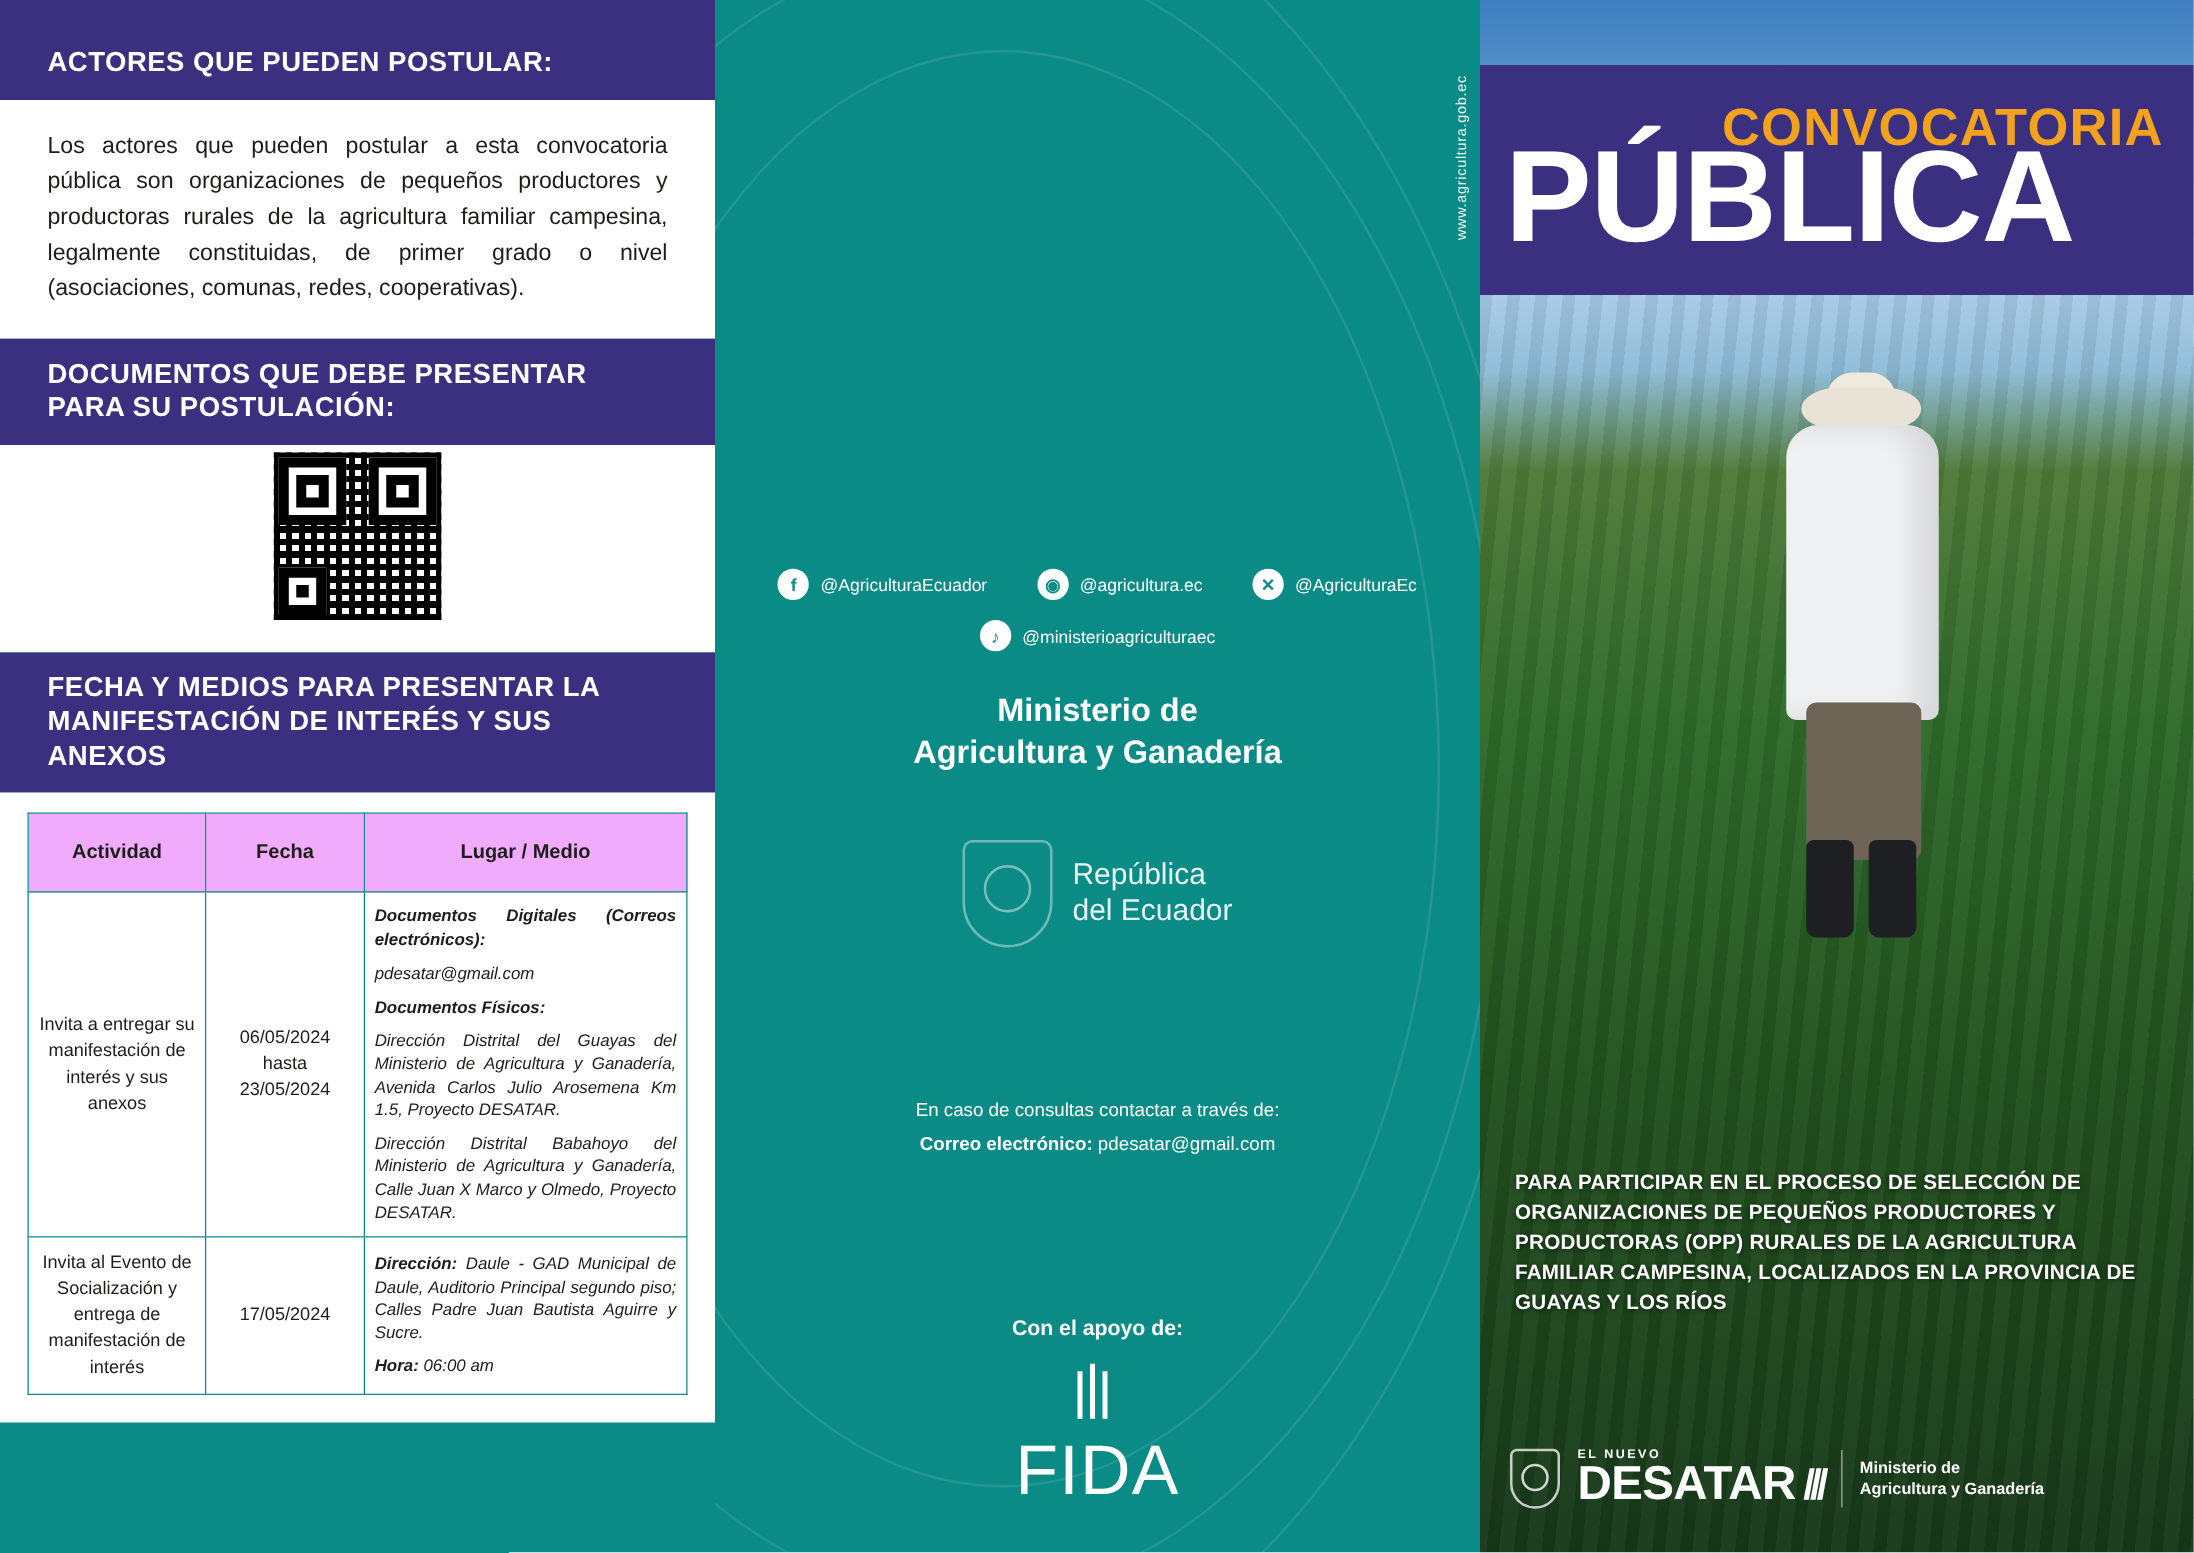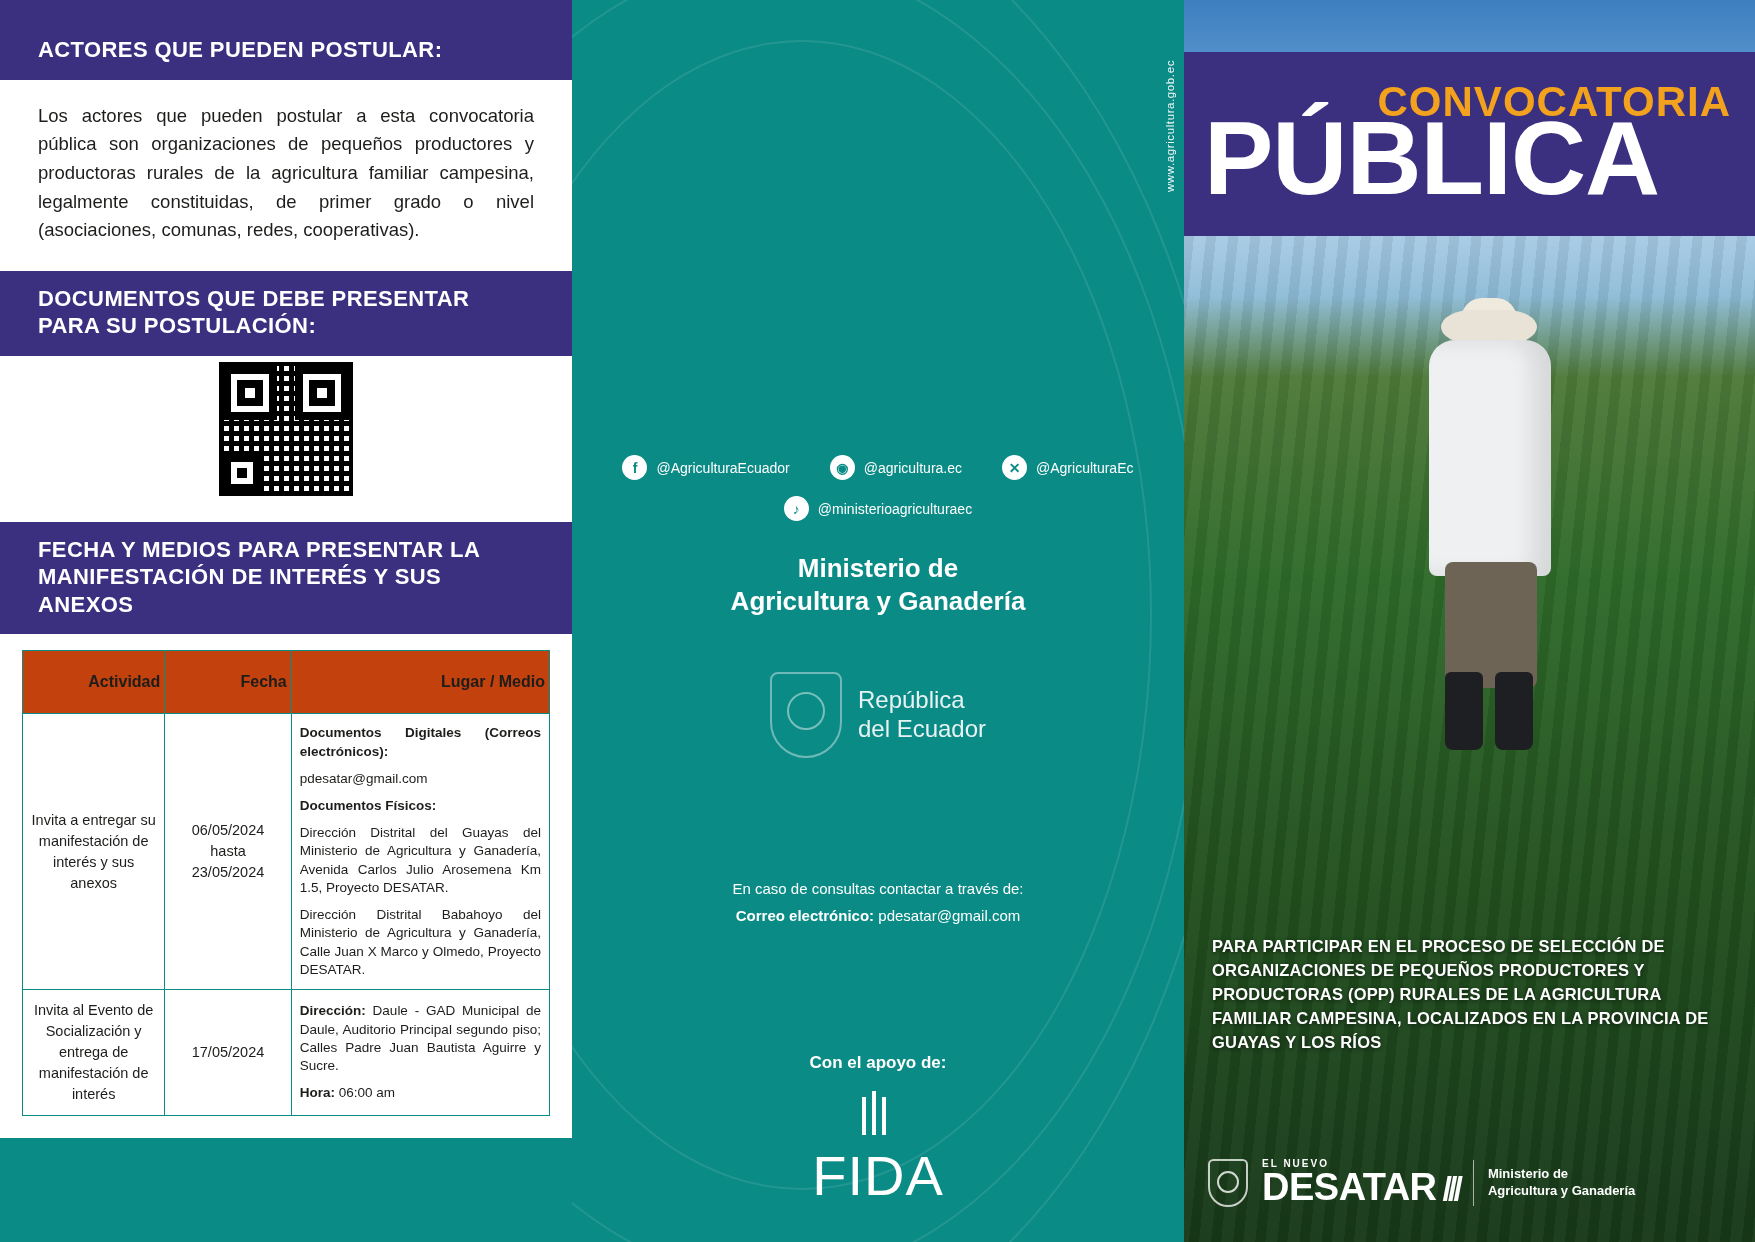--- a/index.html
+++ b/index.html
@@ -71,37 +71,37 @@
   .table-wrap {
     background: #ffffff;
     padding: 16px 22px 22px 22px;
   }
   table.sched {
     width: 100%;
     border-collapse: collapse;
     color: #1d1d1b;
   }
   table.sched th {
-    background: #c2410c;
+    background: #f0abfc;
     border: 1px solid #0b8b86;
     font-size: 16px;
     font-weight: bold;
     padding: 22px 4px;
-    text-align: right;
+    text-align: center;
   }
   table.sched td {
     border: 1px solid #0b8b86;
     vertical-align: middle;
     padding: 10px 8px;
     font-size: 14.5px;
     line-height: 1.45;
   }
   td.c1 { width: 27%; text-align: center; }
   td.c2 { width: 24%; text-align: center; }
-  td.c3 { width: 49%; text-align: justify; }
+  td.c3 { width: 49%; text-align: justify; font-style: italic; }
   .cell-strong { font-weight: bold; }
   .cell-p { margin-bottom: 9px; font-size: 13.5px; line-height: 1.35; }
   .cell-p:last-child { margin-bottom: 0; }
 
   
   .panel-mid {
     position: relative;
     width: 612px; height: 1242px;
     background: #0b8b86;
     flex: 0 0 612px;

